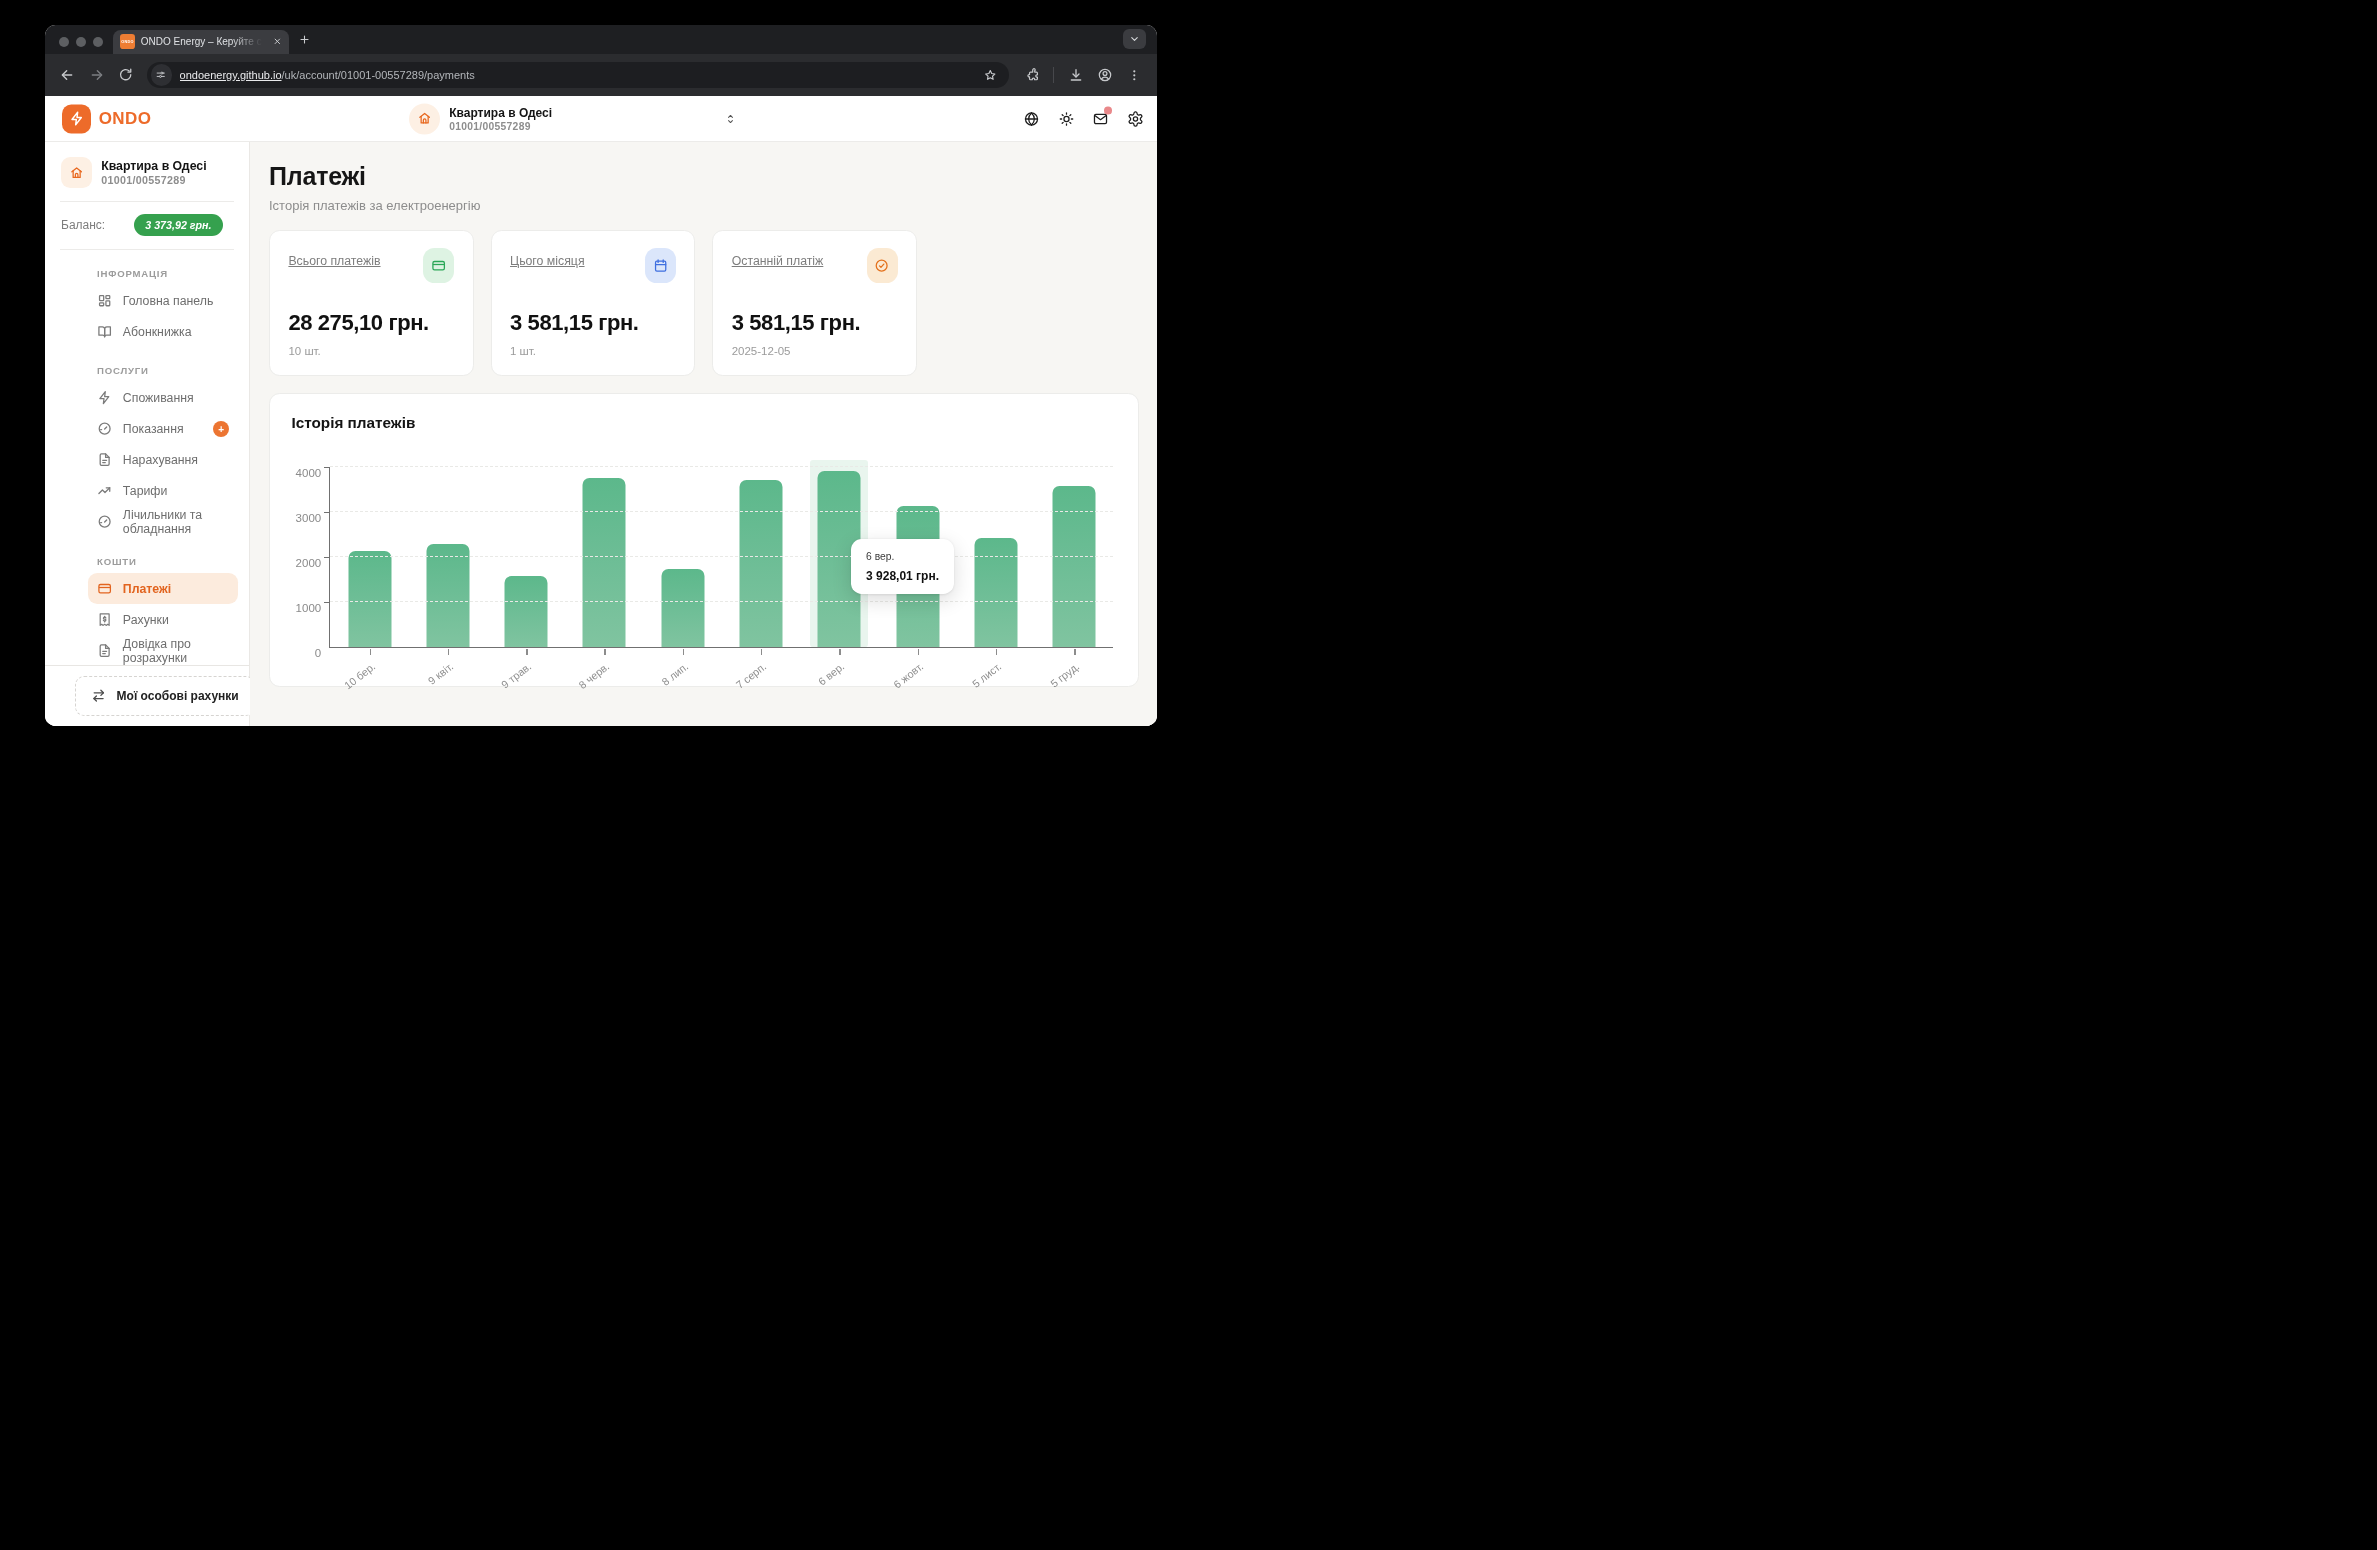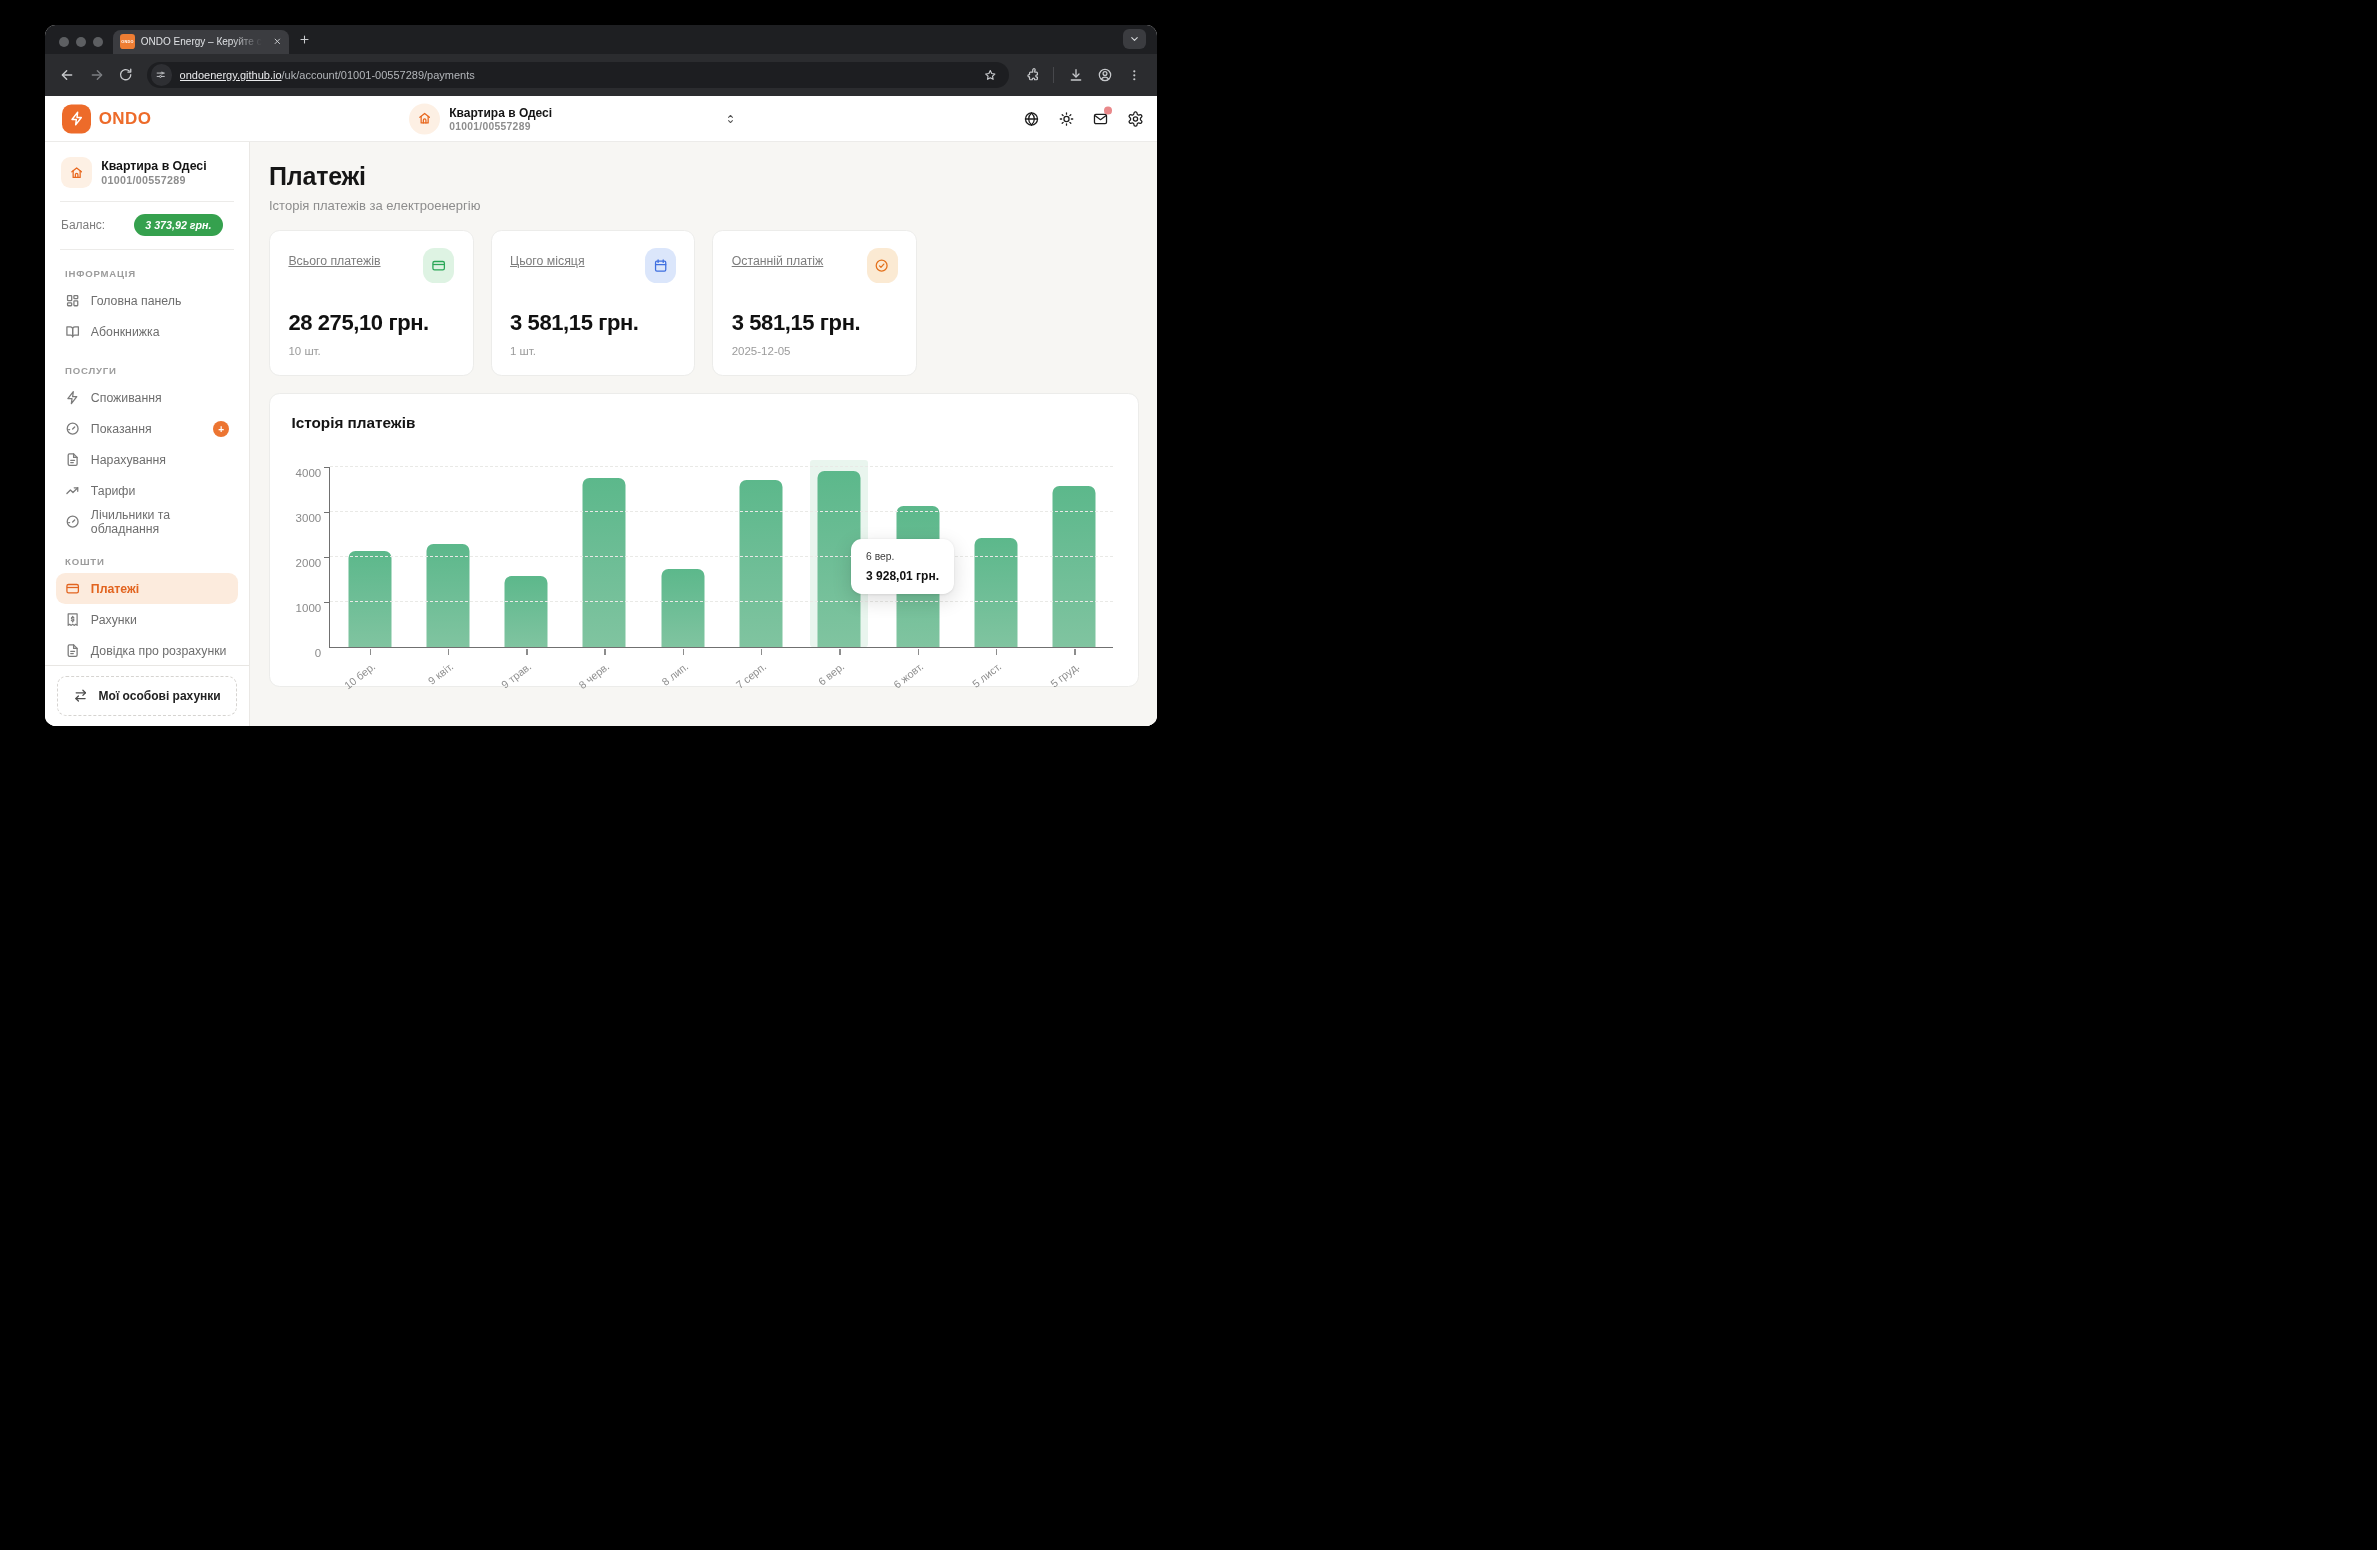--- a/index.html
+++ b/index.html
@@ -67,33 +67,33 @@
            flex-direction:column;min-height:0;}
   .side-acct{display:flex;align-items:center;gap:9.2px;padding:15.3px 15.3px 12.3px 16px;}
   .side-acct .acct-ico{border-radius:9.2px;}
   .side-acct .acct-name{font-size:12.3px;font-weight:700;}
   .side-acct .acct-num{font-size:10.7px;}
   .side-div{height:0.8px;background:#ecebe9;margin:0 15.3px;}
   .balance-row{display:flex;align-items:center;justify-content:space-between;padding:12.3px 26px 12.3px 16px;}
   .balance-label{font-size:12px;color:#7d7d7d;}
   .balance-pill{background:#35a14e;color:#fff;font-size:10.7px;font-weight:700;border-radius:765px;
                 padding:5.4px 11.5px;white-space:nowrap;font-style:italic;}
-  .nav{flex:1;overflow:hidden;padding-bottom:3.1px;}
+  .nav{flex:1;overflow:hidden;padding-bottom:3.1px;padding-left:32px;}
   .nav-sec{font-size:9.6px;font-weight:700;color:#9c9c9c;letter-spacing:0.8px;margin:18.4px 0 6.1px 20px;}
   .nav-item{display:flex;align-items:center;gap:10.7px;height:31px;margin:0 10.7px;padding:0 9.2px;border-radius:9.2px;
             color:#6e6e6e;font-size:12.3px;cursor:pointer;}
   .nav-item .icn{color:#7b7b7b;}
   .nav-item.active{background:#fcebdd;color:#e2641f;font-weight:600;}
   .nav-item.active .icn{color:#e2641f;}
   .nav-badge{margin-left:auto;width:16px;height:16px;border-radius:50%;background:#ec7532;color:#fff;
              font-size:10px;font-weight:700;display:flex;align-items:center;justify-content:center;}
   .side-footer{border-top:0.8px solid #e8e6e3;padding:10px 12.3px;flex:0 0 auto;}
   .accounts-btn{width:100%;height:40px;border:1.1px dashed #d6d4d1;border-radius:9.2px;background:#fff;
                 display:flex;align-items:center;justify-content:center;gap:10px;color:#222;font-size:12px;
-                font-weight:600;cursor:pointer;font-family:inherit;}
+                font-weight:600;cursor:pointer;font-family:inherit;margin-left:18px;}
   .accounts-btn .icn{color:#4c4c4c;}
 
   
   .main{flex:1;background:#f7f6f3;padding:20px 18.4px 0 19px;overflow:hidden;min-width:0;}
   .page-title{font-size:25px;font-weight:800;color:#161616;letter-spacing:-0.2px;}
   .page-sub{font-size:13px;color:#8d8d8d;margin-top:6.9px;}
   .cards{display:grid;grid-template-columns:repeat(4,1fr);gap:17px;margin-top:17px;}
   .card{background:#fff;border:0.8px solid #ececea;border-radius:10.7px;padding:17px 18.4px 18.4px;min-height:136px;
         display:flex;flex-direction:column;}
   .card-top{display:flex;align-items:flex-start;justify-content:space-between;}

